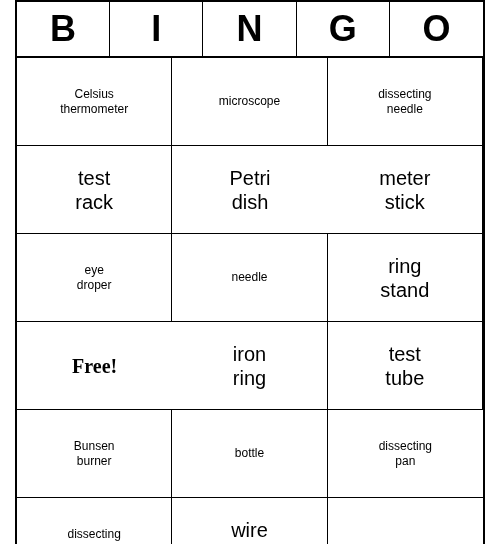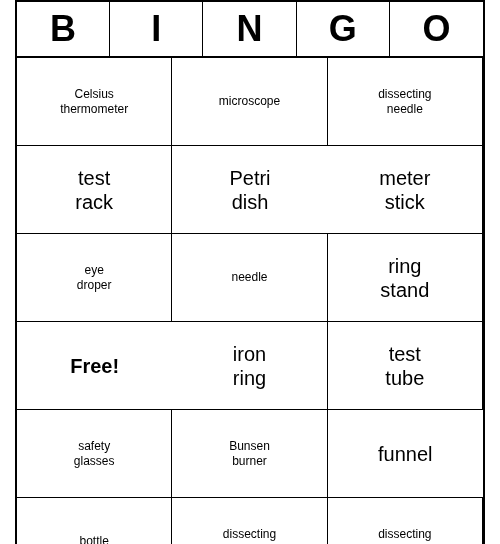--- a/index.html
+++ b/index.html
@@ -50,20 +50,21 @@
     }
     .bingo-cell:nth-child(5n) {
       border-right: none;
     }
     .bingo-cell:nth-child(n+21) {
       border-bottom: none;
     }
     .free-cell {
       font-size: 20px;
       font-weight: bold;
+      font-family: Liberation Serif, serif;
     }
     .large-text {
       font-size: 20px;
     }
     .medium-text {
       font-size: 12px;
     }
     .small-text {
       font-size: 12px;
     }
@@ -110,27 +111,21 @@
       <div class="bingo-cell free-cell">
         <span>Free!</span>
       </div>
       <div class="bingo-cell">
         <span class="large-text">iron<br>ring</span>
       </div>
       <div class="bingo-cell">
         <span class="large-text">test<br>tube</span>
       </div>
       <div class="bingo-cell">
-        <span class="medium-text">safety<br>glasses</span>
-      </div>
-      <div class="bingo-cell">
         <span class="medium-text">Bunsen<br>burner</span>
-      </div>
-      <div class="bingo-cell">
-        <span class="large-text">funnel</span>
       </div>
       <div class="bingo-cell">
         <span class="medium-text">bottle</span>
       </div>
       <div class="bingo-cell">
         <span class="small-text">dissecting<br>pan</span>
       </div>
       <div class="bingo-cell">
         <span class="small-text">dissecting<br>scissors</span>
       </div>

